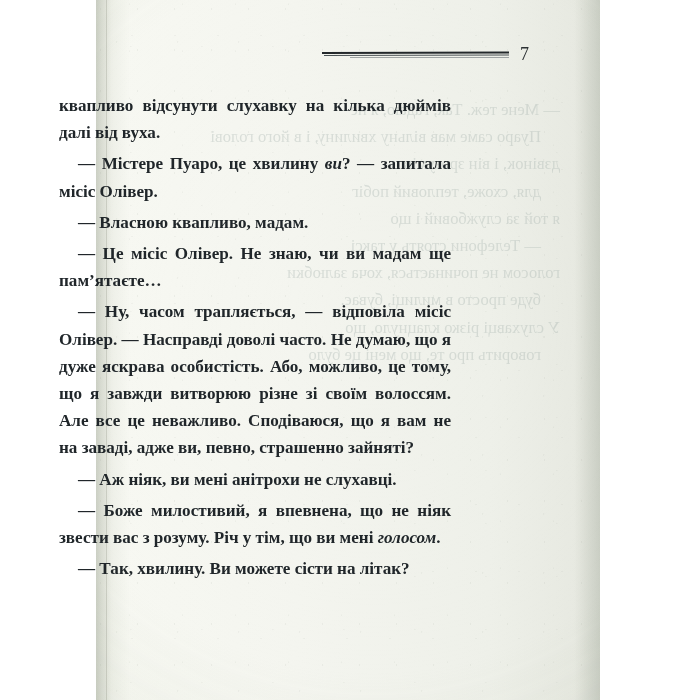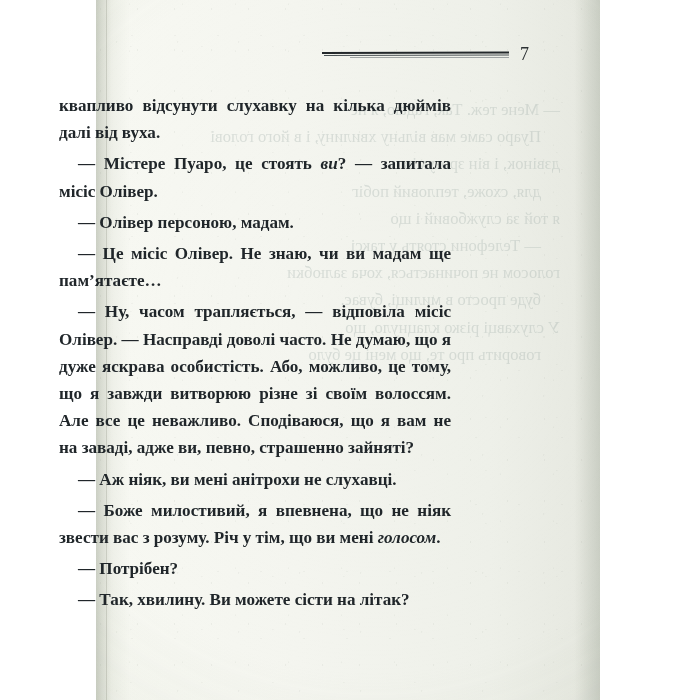--- a/index.html
+++ b/index.html
@@ -235,23 +235,22 @@
         <p class="indent">— Телефони стоять у таксі</p>
         <p>голосом не починається, хоча залюбки</p>
         <p class="indent">буде просто в милиці, буває.</p>
         <p>У слухавці різко клацнуло, що</p>
         <p class="indent">говорить про те, що мені це було</p>
       </div>
   </div>
 
   <div class="textblock" id="body-text">
       <p><span>квапливо відсунути слухавку на кілька дюймів далі від вуха.</span></p>
-      <p class="indent"><span>— Містере Пуаро, це стоять </span><i>ви</i><span>? — запитала місіс Олівер.</span></p>
-      <p class="indent"><span>— Олівер персоною, мадам.</span></p>
+      <p class="indent"><span>— Містере Пуаро, це хвилину </span><i>ви</i><span>? — запитала місіс Олівер.</span></p>
+      <p class="indent"><span>— Власною квапливо, мадам.</span></p>
       <p class="indent"><span>— Це місіс Олівер. Не знаю, чи ви мадам ще пам’ятаєте…</span></p>
       <p class="indent"><span>— Ну, часом трапляється, — відповіла місіс Олівер. — Насправді доволі часто. Не думаю, що я дуже яскрава особистість. Або, можливо, це тому, що я завжди витворюю різне зі своїм волоссям. Але все це неважливо. Сподіваюся, що я вам не на заваді, адже ви, певно, страшенно зайняті?</span></p>
       <p class="indent"><span>— Аж ніяк, ви мені анітрохи не слухавці.</span></p>
       <p class="indent"><span>— Боже милостивий, я впевнена, що не ніяк звести вас з розуму. Річ у тім, що ви мені </span><i>голосом</i><span>.</span></p>
-      <p class="indent"><span>— Потрібен?</span></p>
       <p class="indent"><span>— Так, хвилину. Ви можете сісти на літак?</span></p>
     </div>
 
 </div>
 
 </body></html>

